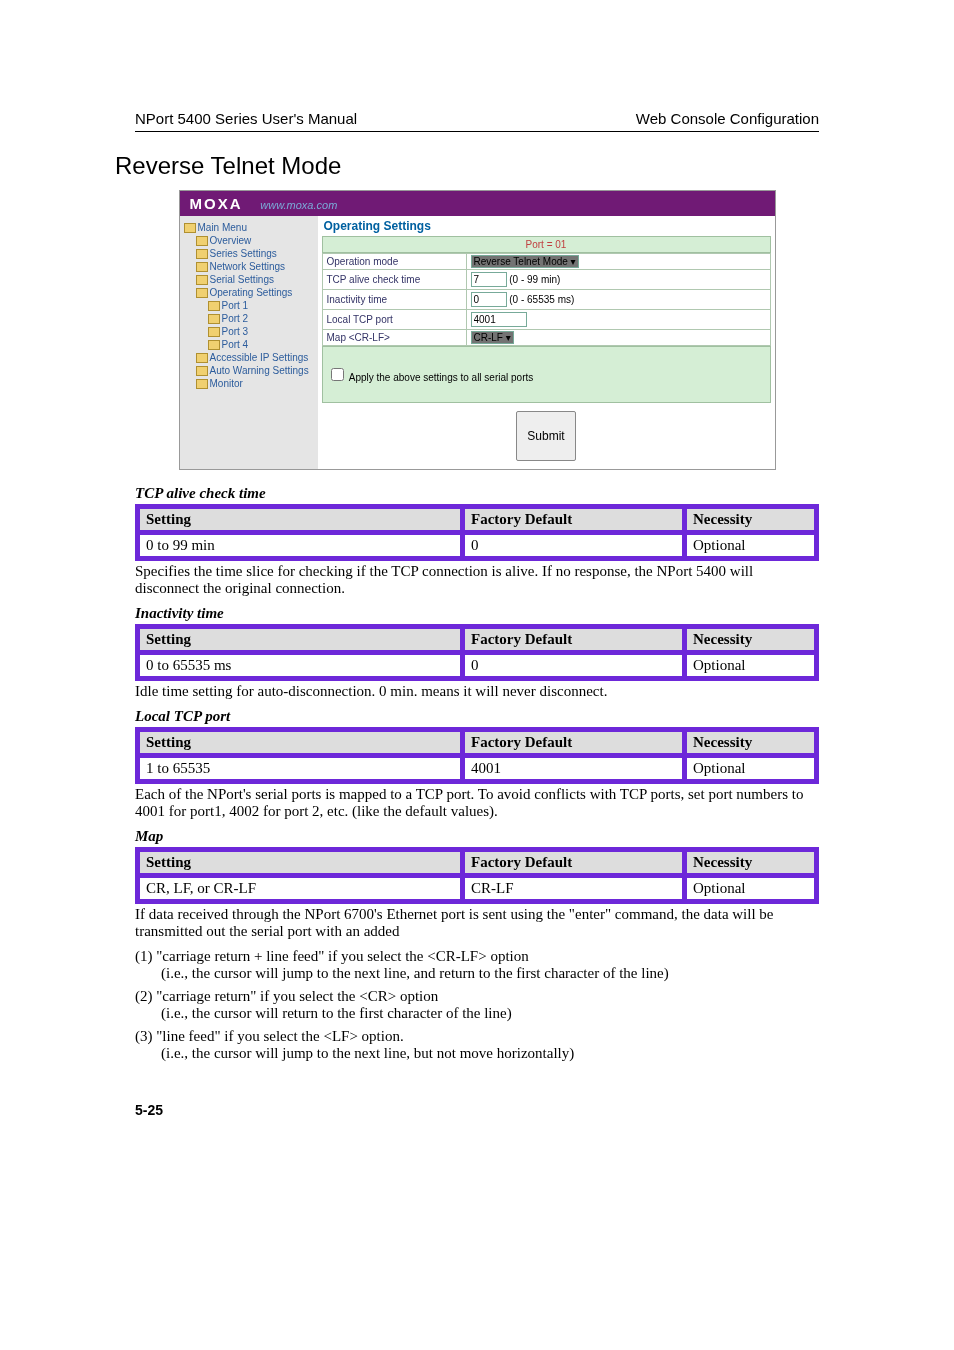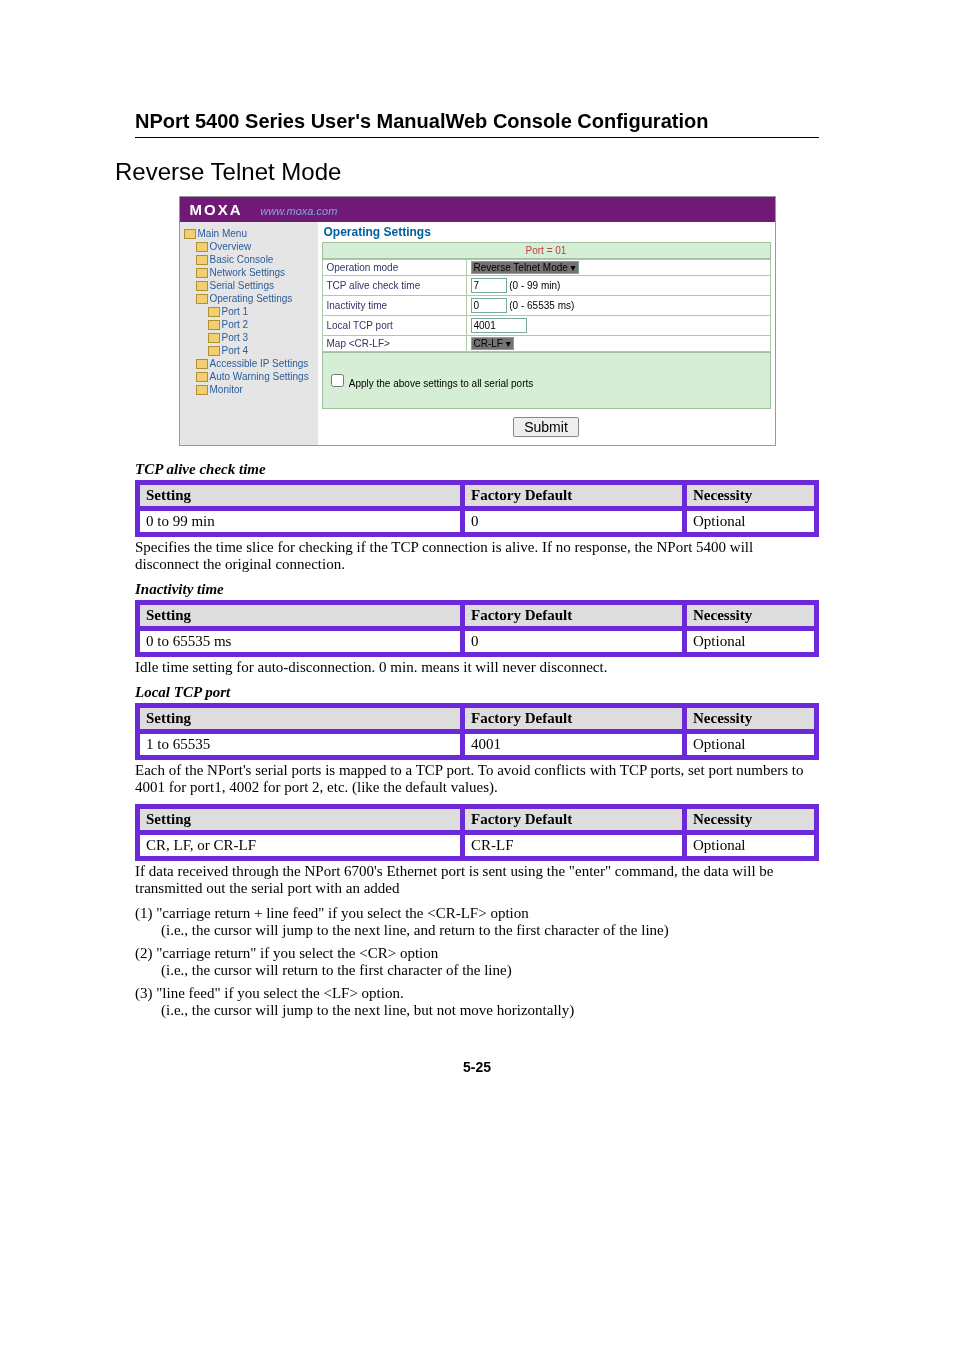--- a/index.html
+++ b/index.html
@@ -1,17 +1,17 @@
 <!DOCTYPE html>
 <html><head>
 <meta charset="utf-8">
 <style>
 body{margin:0;font-family:"Times New Roman",serif;color:#000;background:#fff}
 .page{width:954px;margin:0 auto;padding:110px 135px 40px;box-sizing:border-box;position:relative}
-.hdr{display:flex;justify-content:flex-start;font-family:Arial,sans-serif;font-weight:bold;font-size:20px;margin-bottom:4px}
+.hdr{display:flex;justify-content:space-between;font-family:Arial,sans-serif;font-weight:normal;font-size:15px;margin-bottom:4px}
 .hdr-line{border-top:1px solid #000;margin-bottom:20px}
 .sec-title{font-family:Arial,sans-serif;font-size:24px;font-weight:normal;margin:0 0 10px -20px}
 .shot{border:1px solid #999;width:595px;margin:0 auto 15px;font-family:Tahoma,Arial,sans-serif;font-size:10px}
 .shot-top{background:#701a75;color:#fff;padding:4px 10px}
 .shot-top b{font-size:15px;letter-spacing:2px}
 .shot-top .url{font-style:italic;color:#7babd9;font-size:11px;margin-left:15px}
 .shot-body{display:flex}
 .shot-nav{width:138px;background:#e5e5e5;padding:5px 4px;box-sizing:border-box}
 .shot-nav .lnk{color:#2c5c9c;padding:1px 0 1px 14px;position:relative;cursor:pointer}
 .shot-nav .lnk .ic{position:absolute;left:0;top:2px;width:10px;height:8px;background:#f0d070;border:1px solid #b09030}
@@ -20,29 +20,29 @@
 .shot-main{flex:1}
 .shot-h{color:#0060a0;font-weight:bold;font-size:12px;padding:3px 6px}
 .shot-port{background:#d5eed5;color:#c04040;text-align:center;padding:2px;border:1px solid #a0c0a0;margin:0 4px}
 .shot-tbl{width:calc(100% - 8px);margin:0 4px;border-collapse:collapse}
 .shot-tbl td{border:1px solid #b0c8b0;padding:2px 4px;font-size:10px}
 .shot-tbl td:first-child{width:135px;color:#336}
 .shot-inp{border:1px solid #7a9;background:#fff;padding:1px 2px;font-size:10px;width:30px}
 .shot-sel{border:1px solid #7a9;background:#737373;padding:0 2px;font-size:10px}
 .shot-check-row{background:#d5eed5;padding:18px 4px;border:1px solid #a0c0a0;margin:0 4px}
 .shot-sub{text-align:center;padding:8px}
-.shot-btn{border:1px solid #888;background:#eee;padding:1px 10px;font-size:14px;border-radius:2px}
+.shot-btn{border:1px solid #888;background:#eee;padding:17px 10px;font-size:12px;border-radius:2px}
 .param-title{font-weight:bold;font-style:italic;font-size:15px;margin:6px 0 2px}
 table.t{border-collapse:collapse;width:100%;font-size:15px}
 table.t td,table.t th{border:5px solid #6d28d9;padding:2px 6px;text-align:left;font-weight:normal}
 table.t th{background:#ddd;font-weight:bold}
 .desc{font-size:15px;margin:2px 0 8px}
 .num-item{font-size:15px;margin:4px 0 0}
 .num-sub{font-size:15px;margin:0 0 6px 26px}
-.pgnum{text-align:center;font-weight:bold;font-family:Arial,sans-serif;font-size:14px;margin-top:40px}
+.pgnum{text-align:left;font-weight:bold;font-family:Arial,sans-serif;font-size:14px;margin-top:40px}
 </style>
 </head>
 <body>
 
 <div class="page">
   <div class="hdr">
     <span>NPort 5400 Series User's Manual</span>
     <span>Web Console Configuration</span>
   </div>
   <div class="hdr-line"></div>
@@ -52,21 +52,21 @@
   <div class="shot">
     <div class="shot-top">
       <b>MOXA</b>
       <span class="url">www.moxa.com</span>
     </div>
     <div class="shot-body">
       <div class="shot-nav">
         <div class="lnk"><span class="ic"></span><span>Main Menu</span></div>
         <div class="sub">
           <div class="lnk"><span class="ic"></span><span>Overview</span></div>
-          <div class="lnk"><span class="ic"></span><span>Basic Console</span></div>
+          <div class="lnk"><span class="ic"></span><span>Series Settings</span></div>
           <div class="lnk"><span class="ic"></span><span>Network Settings</span></div>
           <div class="lnk"><span class="ic"></span><span>Serial Settings</span></div>
           <div class="lnk sel"><span class="ic"></span><span>Operating Settings</span></div>
           <div class="sub">
             <div class="lnk"><span class="ic"></span><span>Port 1</span></div>
             <div class="lnk"><span class="ic"></span><span>Port 2</span></div>
             <div class="lnk"><span class="ic"></span><span>Port 3</span></div>
             <div class="lnk"><span class="ic"></span><span>Port 4</span></div>
           </div>
           <div class="lnk"><span class="ic"></span><span>Accessible IP Settings</span></div>
@@ -158,20 +158,21 @@
             <tr>
               <td>1 to 65535</td>
               <td>4001</td>
               <td>Optional</td>
             </tr>
           </tbody>
         </table>
         <div class="desc">Each of the NPort's serial ports is mapped to a TCP port. To avoid conflicts with TCP ports, set port numbers to 4001 for port1, 4002 for port 2, etc. (like the default values).</div>
       </div>
       <div>
+        <div class="param-title">Map <cr-lf></cr-lf></div>
         <table class="t">
           <tbody>
             <tr>
               <th>Setting</th>
               <th style="width:205px">Factory Default</th>
               <th style="width:115px">Necessity</th>
             </tr>
             <tr>
               <td>CR, LF, or CR-LF</td>
               <td>CR-LF</td>

